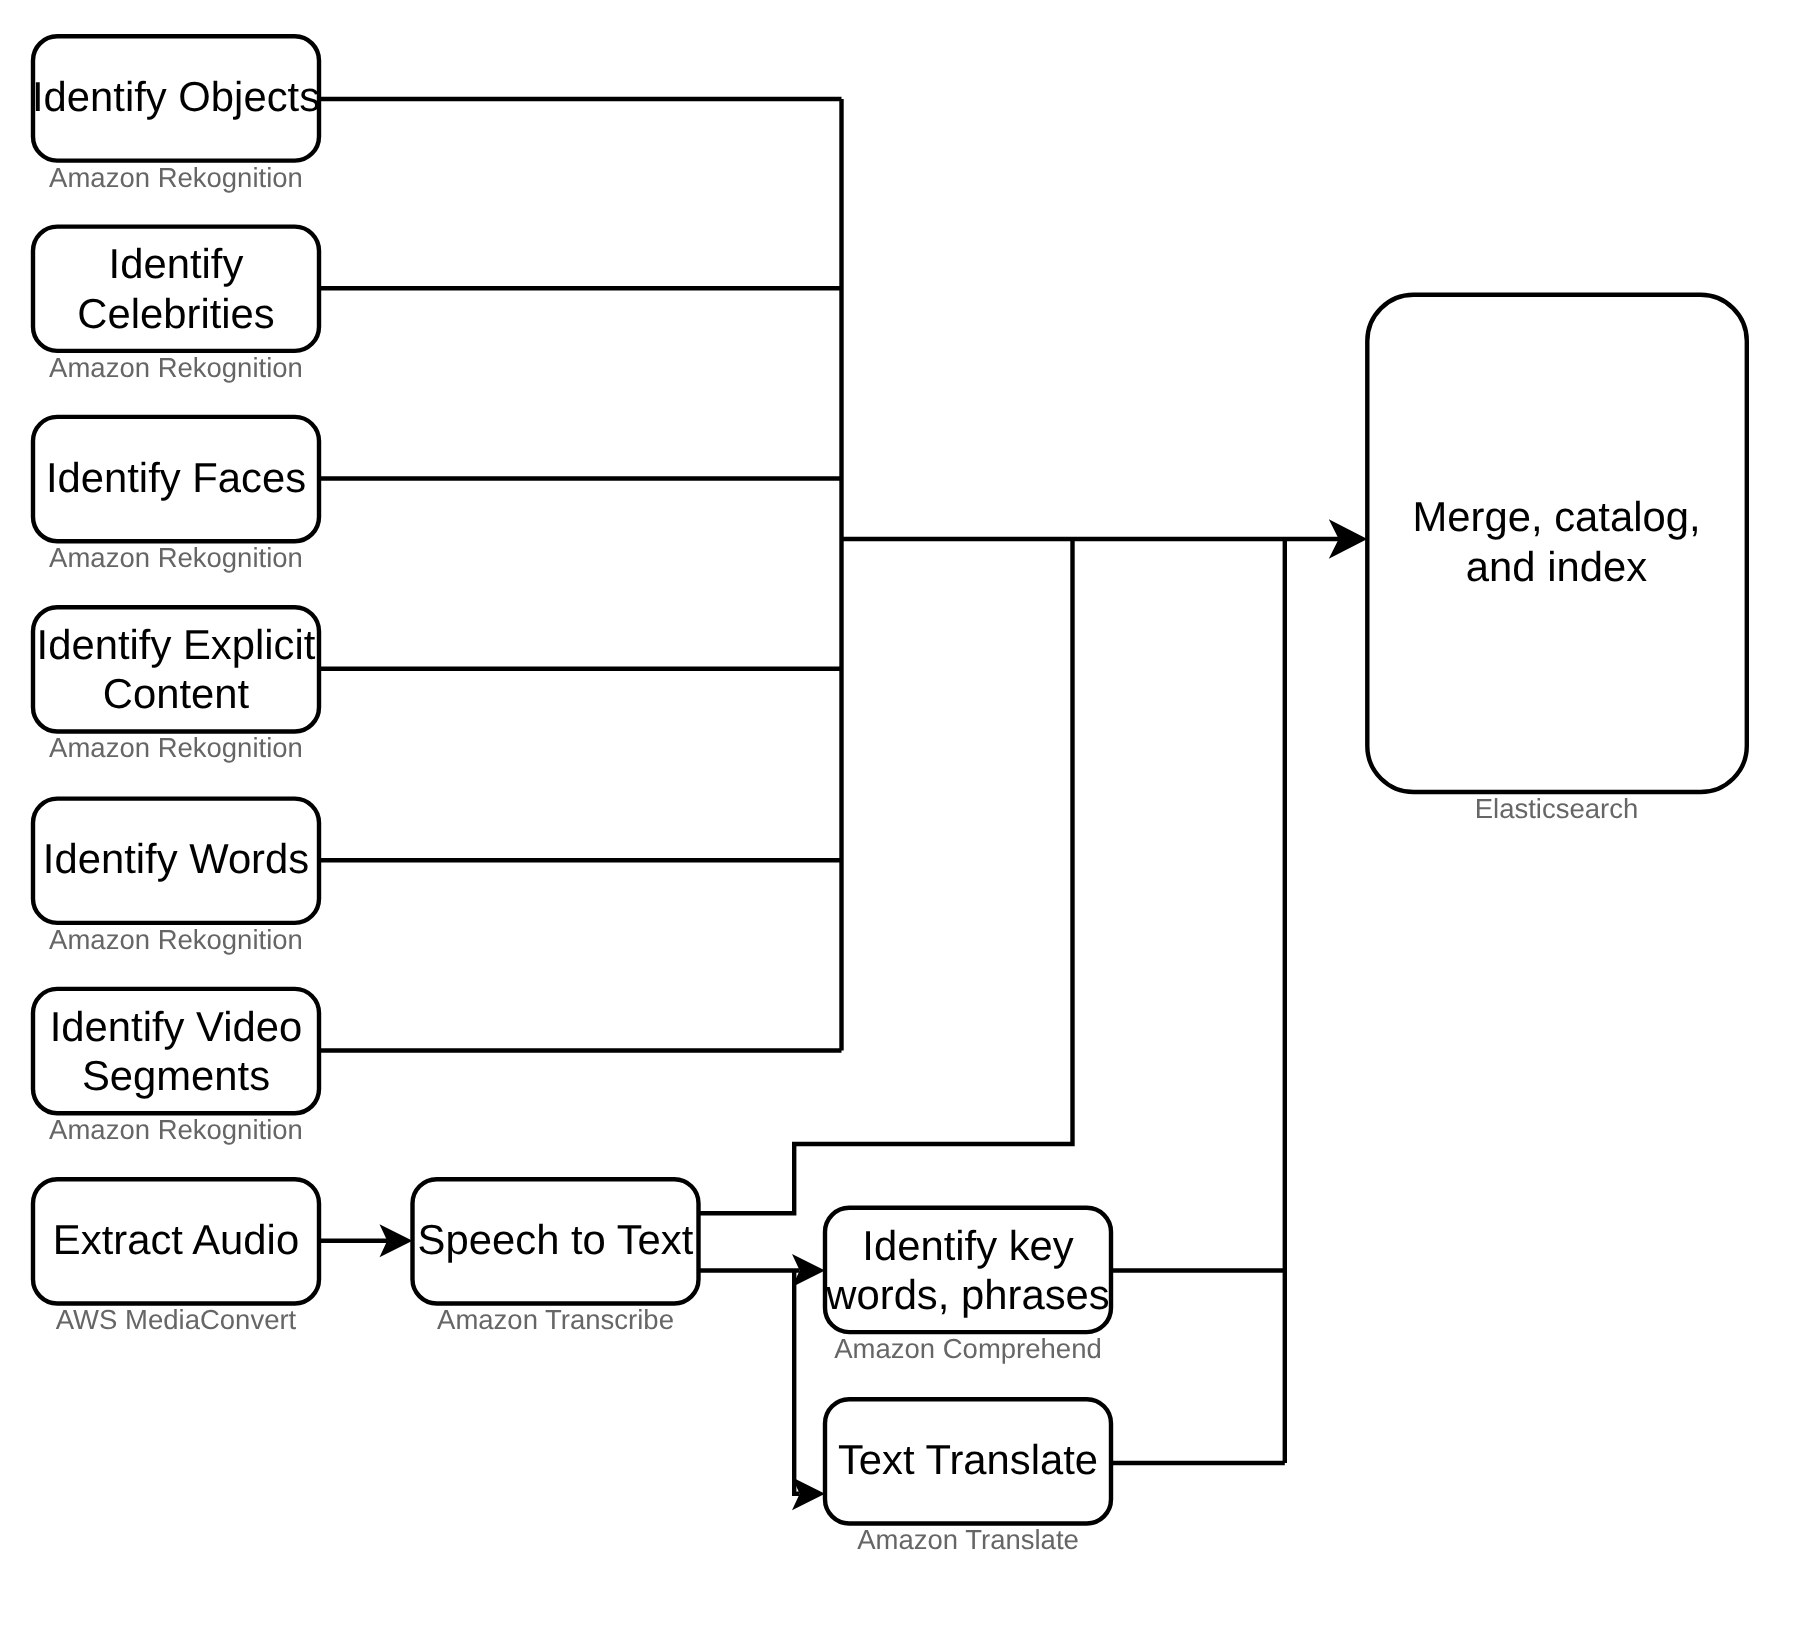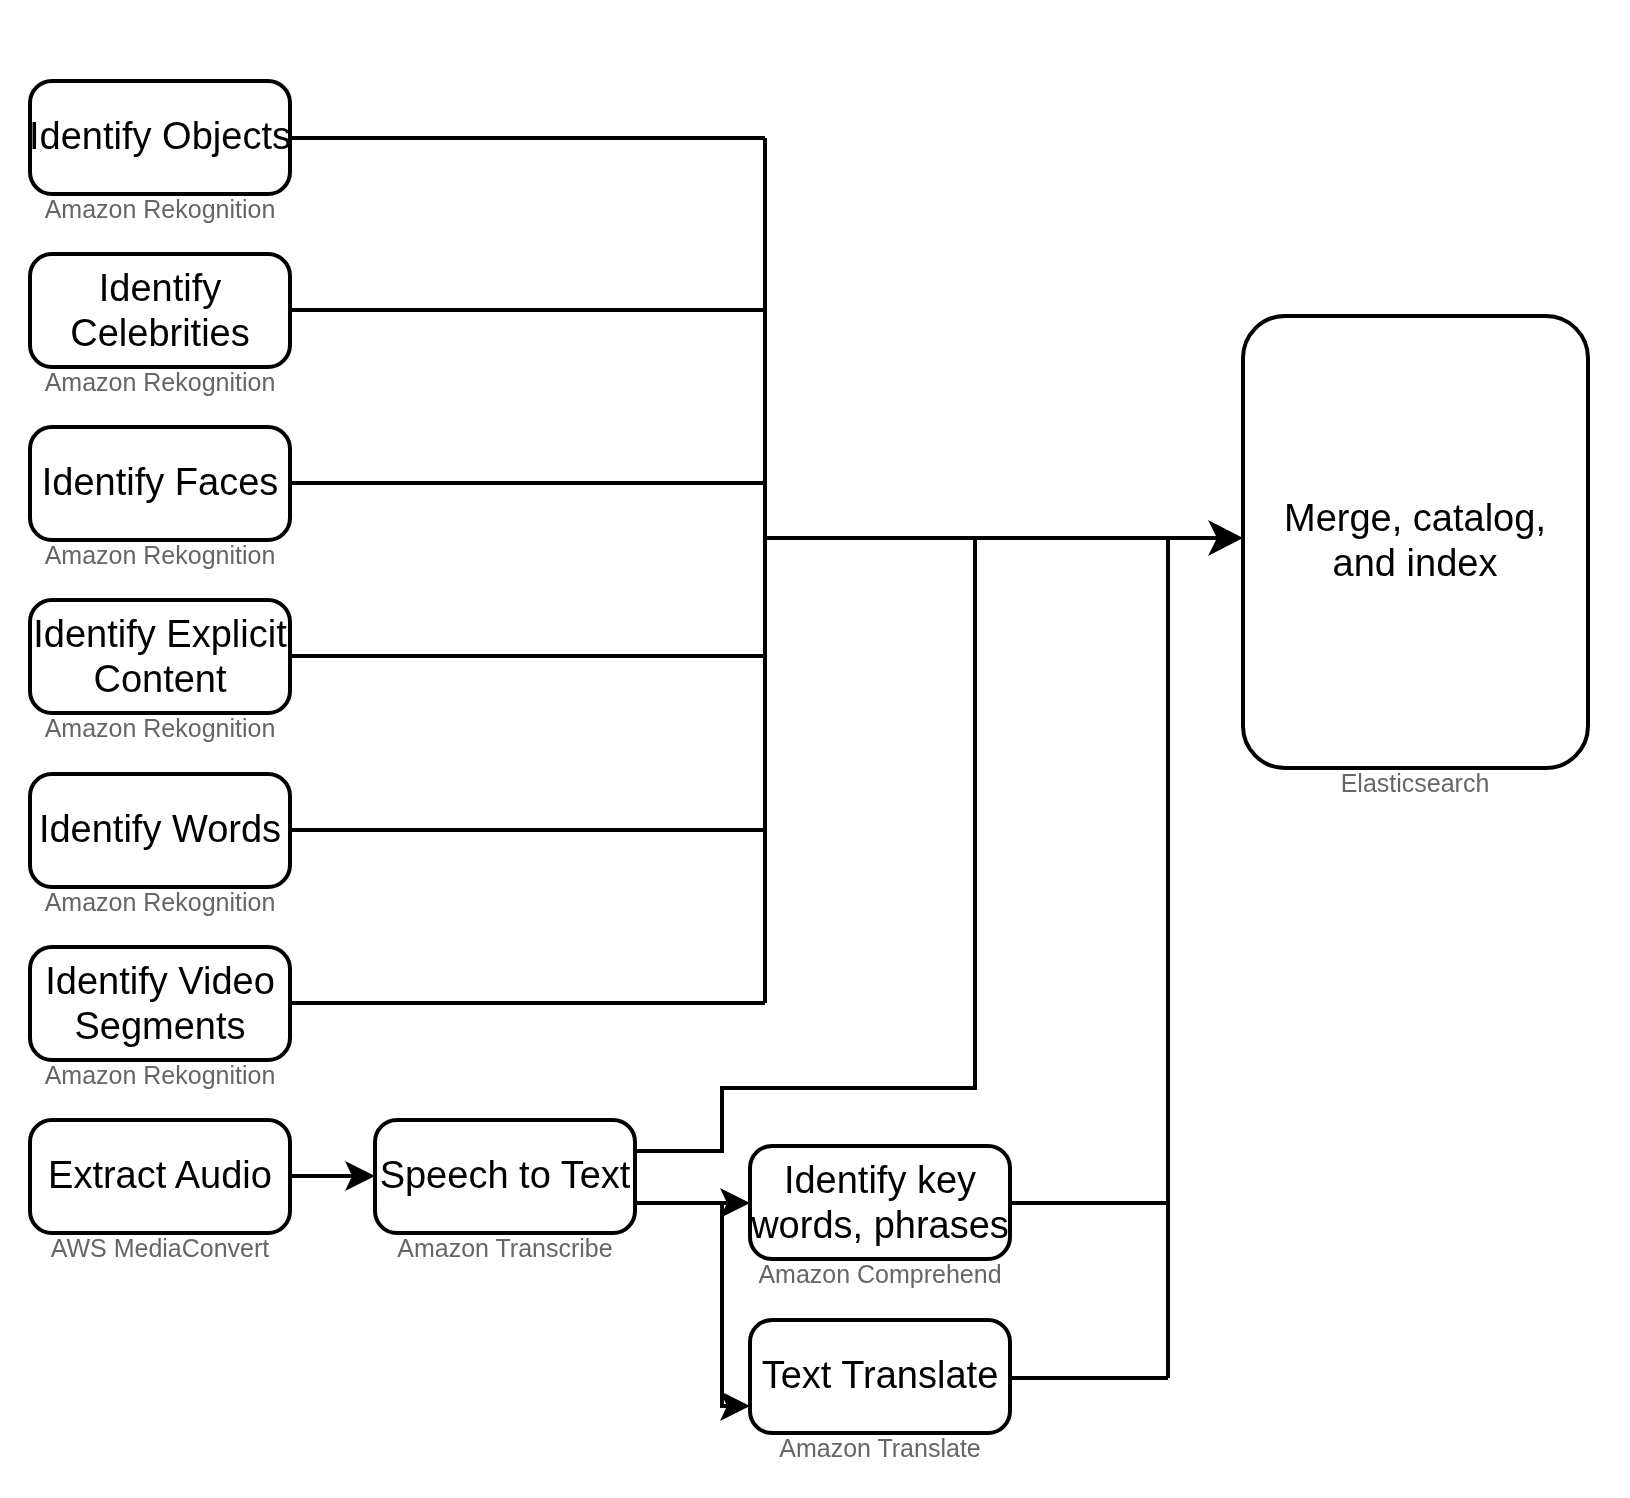--- a/index.html
+++ b/index.html
@@ -10,21 +10,20 @@
   body {
     width: 1630px;
     height: 1498px;
     font-family: "Liberation Sans", sans-serif;
     overflow: hidden;
   }
   #diagram-root {
     position: relative;
     width: 1630px;
     height: 1160px;
-    margin-top: 48px;
   }
   svg#flow {
     display: block;
     width: 1630px;
     height: 1498px;
   }
   .node-shape {
     fill: #ffffff;
     stroke: #000000;
     stroke-width: 4;

